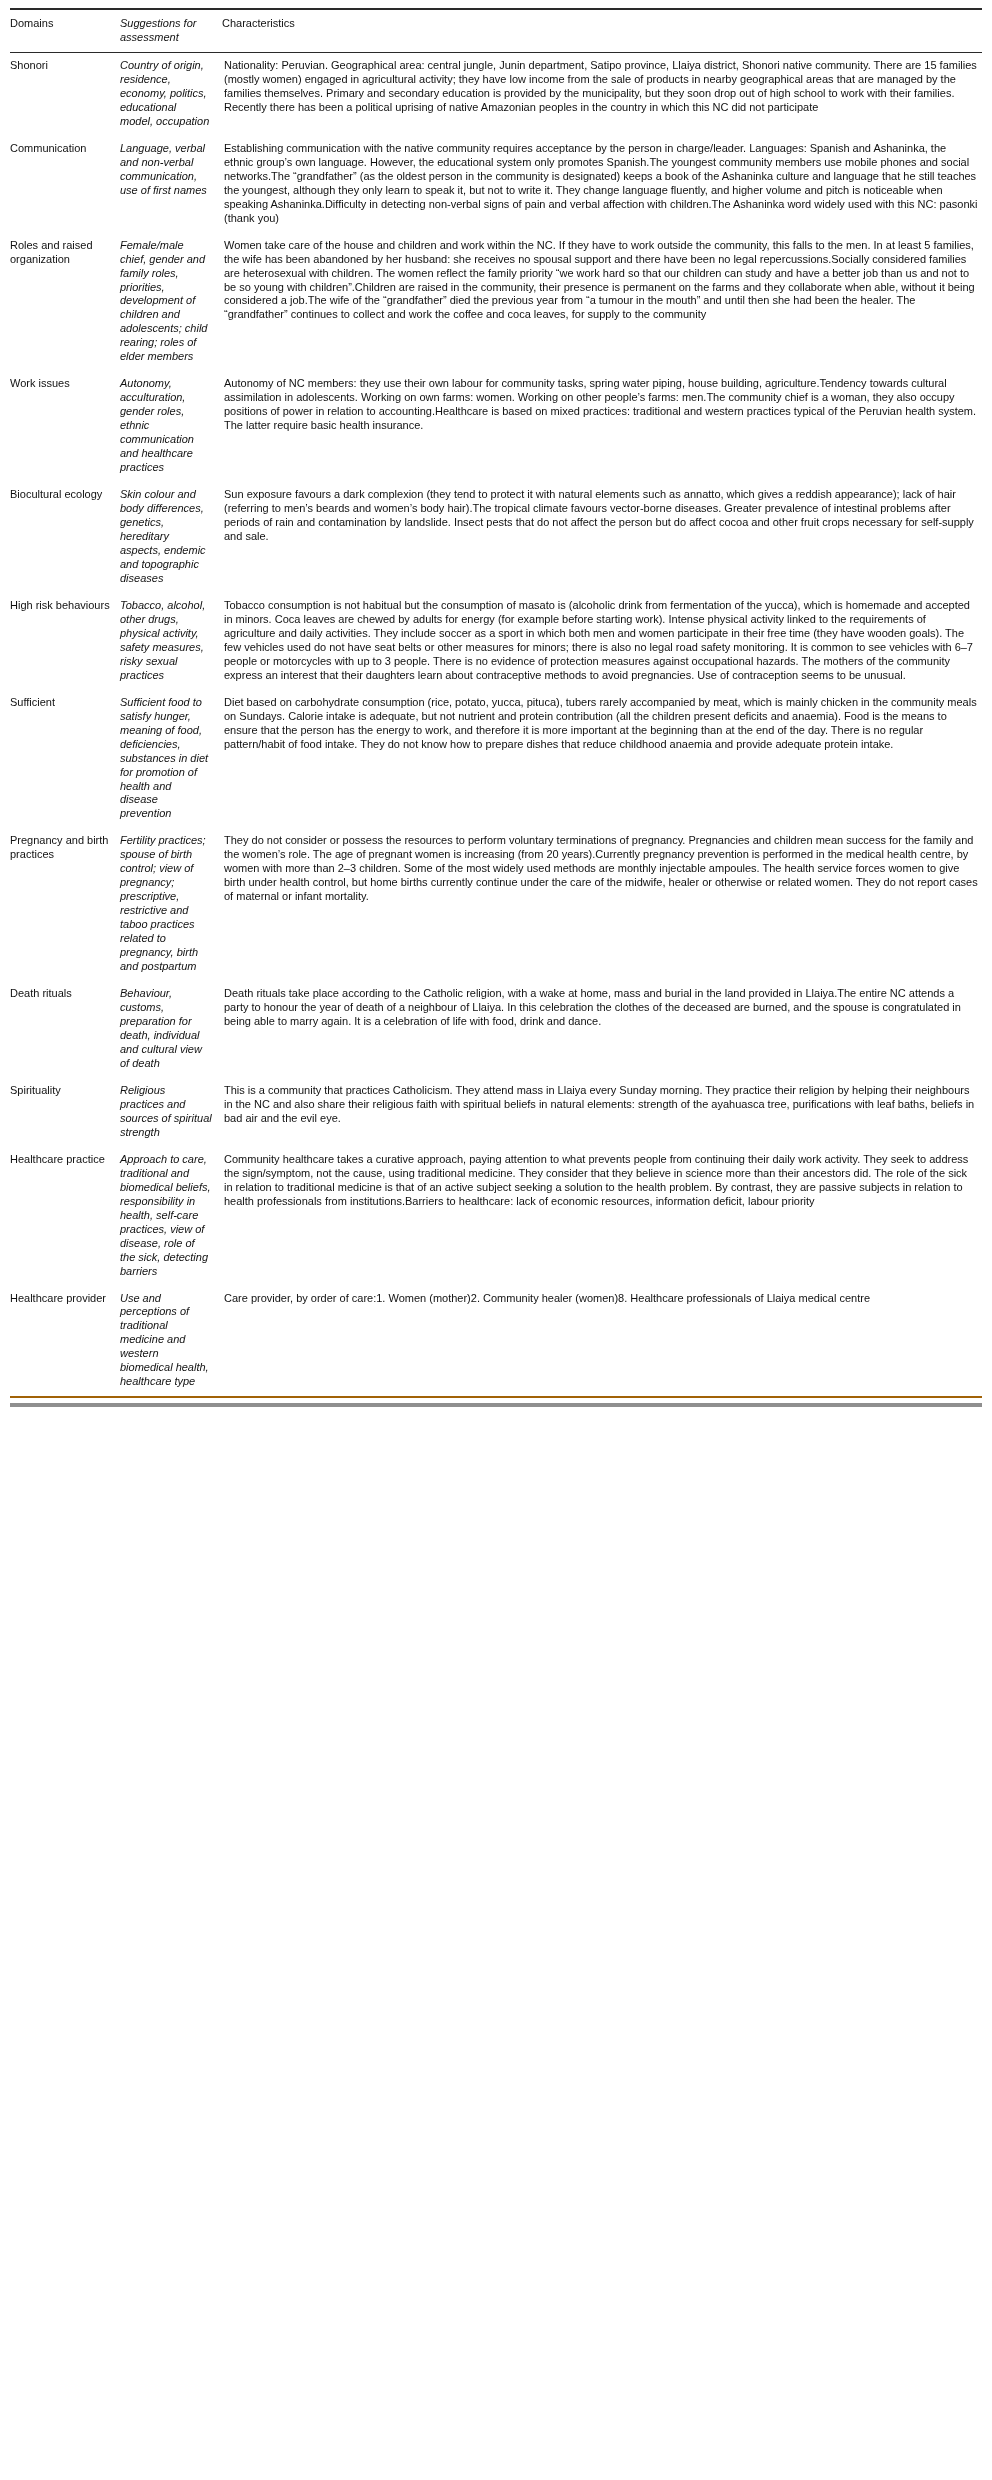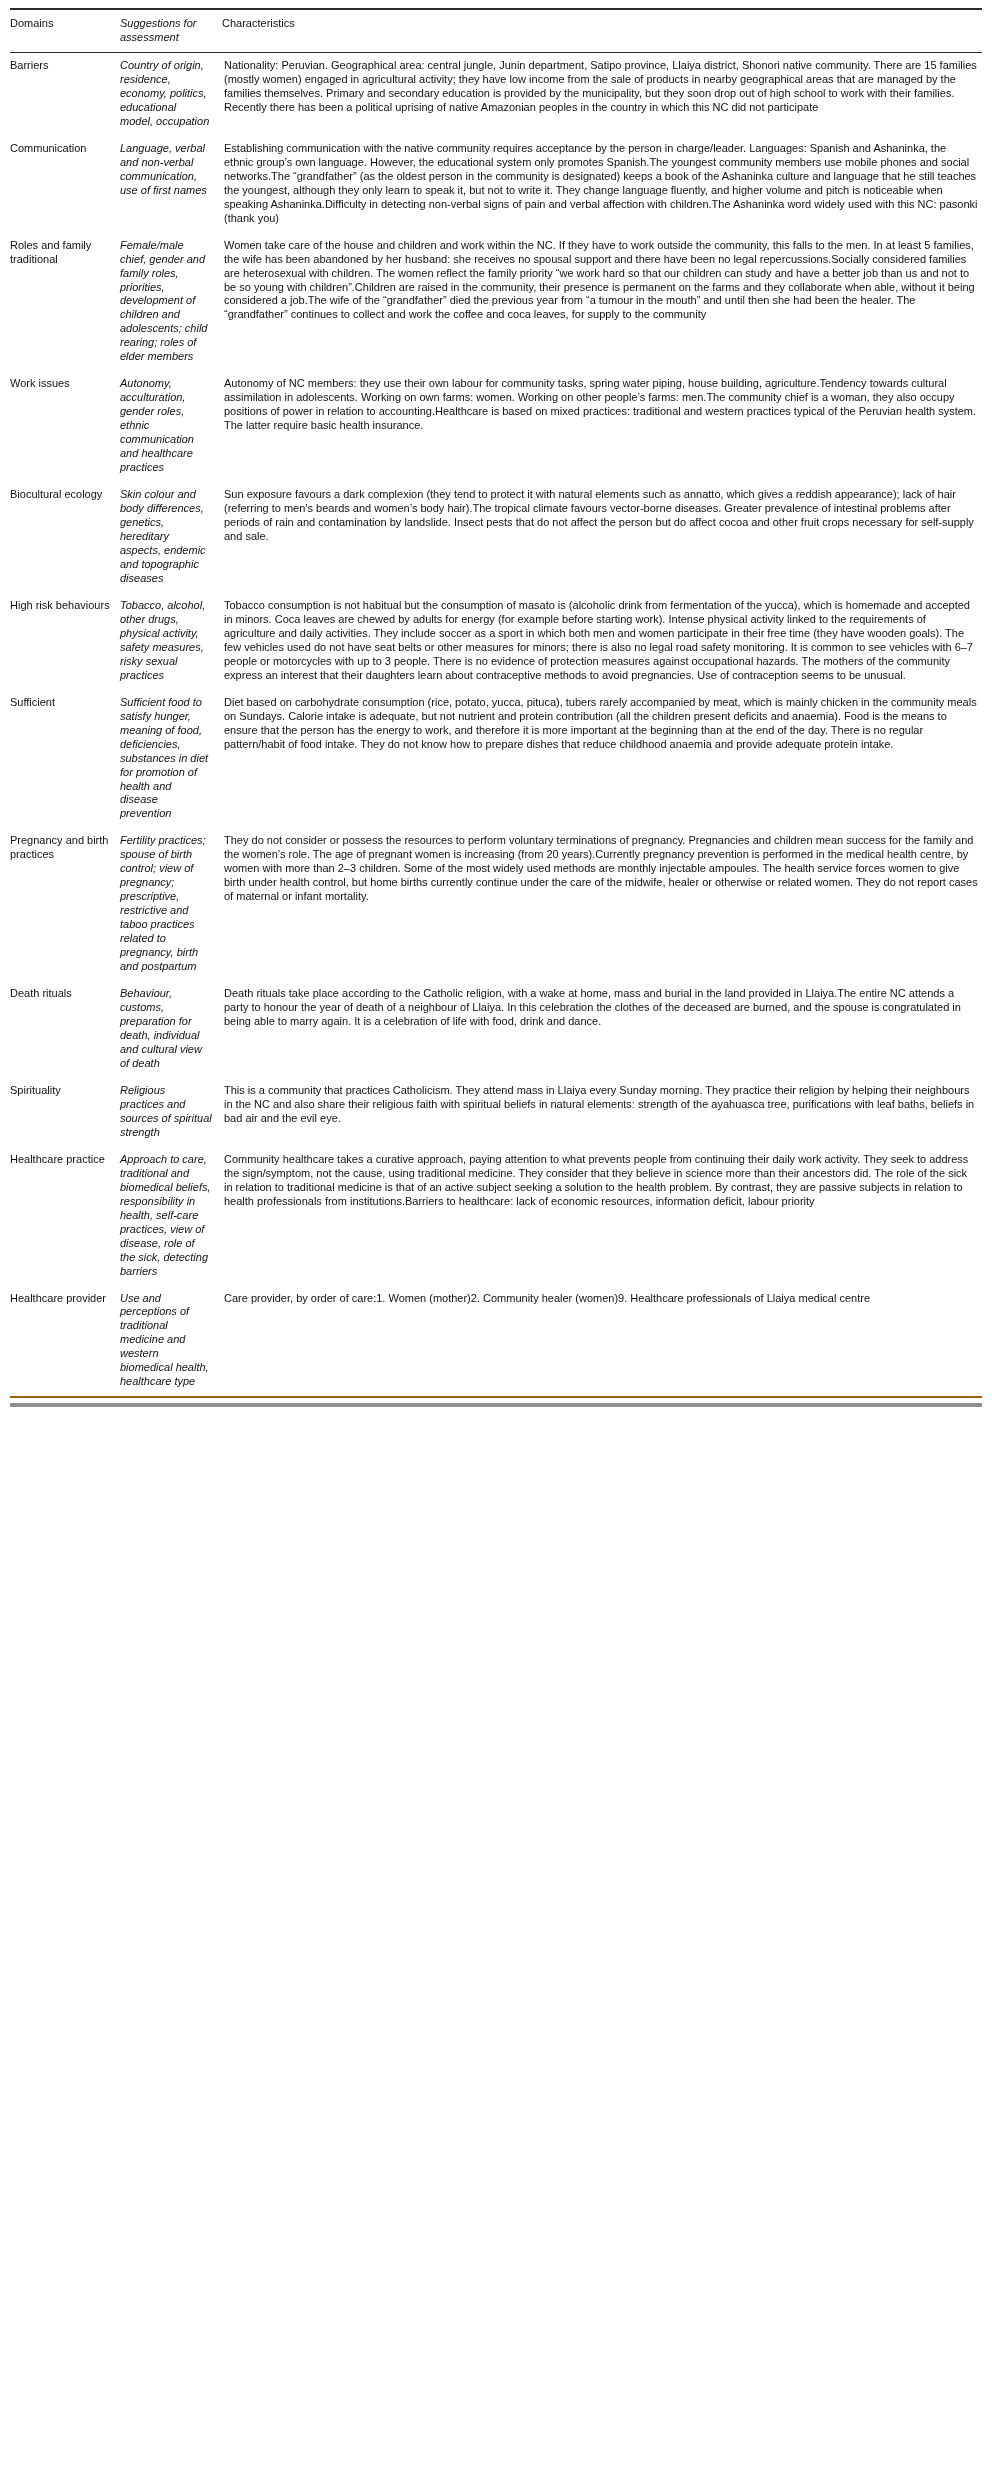--- a/index.html
+++ b/index.html
@@ -52,33 +52,33 @@
   <table class="domains-table">
     <thead>
       <tr>
         <th class="col-domains">Domains</th>
         <th class="col-suggestions">Suggestions for assessment</th>
         <th class="col-characteristics">Characteristics</th>
       </tr>
     </thead>
     <tbody id="table-body">
   <tr>
-    <td class="cell-domain">Barriers</td>
+    <td class="cell-domain">Shonori</td>
     <td class="cell-suggestions">Country of origin, residence, economy, politics, educational model, occupation</td>
     <td class="cell-characteristics">Nationality: Peruvian. Geographical area: central jungle, Junin department, Satipo province, Llaiya district, Shonori native community. There are 15 families (mostly women) engaged in agricultural activity; they have low income from the sale of products in nearby geographical areas that are managed by the families themselves. Primary and secondary education is provided by the municipality, but they soon drop out of high school to work with their families. Recently there has been a political uprising of native Amazonian peoples in the country in which this NC did not participate</td>
   </tr>
 
   <tr>
     <td class="cell-domain">Communication</td>
     <td class="cell-suggestions">Language, verbal and non-verbal communication, use of first names</td>
     <td class="cell-characteristics">Establishing communication with the native community requires acceptance by the person in charge/leader. Languages: Spanish and Ashaninka, the ethnic group’s own language. However, the educational system only promotes Spanish.The youngest community members use mobile phones and social networks.The “grandfather” (as the oldest person in the community is designated) keeps a book of the Ashaninka culture and language that he still teaches the youngest, although they only learn to speak it, but not to write it. They change language fluently, and higher volume and pitch is noticeable when speaking Ashaninka.Difficulty in detecting non-verbal signs of pain and verbal affection with children.The Ashaninka word widely used with this NC: pasonki (thank you)</td>
   </tr>
 
   <tr>
-    <td class="cell-domain">Roles and family traditional</td>
+    <td class="cell-domain">Roles and raised organization</td>
     <td class="cell-suggestions">Female/male chief, gender and family roles, priorities, development of children and adolescents; child rearing; roles of elder members</td>
     <td class="cell-characteristics">Women take care of the house and children and work within the NC. If they have to work outside the community, this falls to the men. In at least 5 families, the wife has been abandoned by her husband: she receives no spousal support and there have been no legal repercussions.Socially considered families are heterosexual with children. The women reflect the family priority “we work hard so that our children can study and have a better job than us and not to be so young with children”.Children are raised in the community, their presence is permanent on the farms and they collaborate when able, without it being considered a job.The wife of the “grandfather” died the previous year from “a tumour in the mouth” and until then she had been the healer. The “grandfather” continues to collect and work the coffee and coca leaves, for supply to the community</td>
   </tr>
 
   <tr>
     <td class="cell-domain">Work issues</td>
     <td class="cell-suggestions">Autonomy, acculturation, gender roles, ethnic communication and healthcare practices</td>
     <td class="cell-characteristics">Autonomy of NC members: they use their own labour for community tasks, spring water piping, house building, agriculture.Tendency towards cultural assimilation in adolescents. Working on own farms: women. Working on other people’s farms: men.The community chief is a woman, they also occupy positions of power in relation to accounting.Healthcare is based on mixed practices: traditional and western practices typical of the Peruvian health system. The latter require basic health insurance.</td>
   </tr>
 
@@ -120,18 +120,18 @@
 
   <tr>
     <td class="cell-domain">Healthcare practice</td>
     <td class="cell-suggestions">Approach to care, traditional and biomedical beliefs, responsibility in health, self-care practices, view of disease, role of the sick, detecting barriers</td>
     <td class="cell-characteristics">Community healthcare takes a curative approach, paying attention to what prevents people from continuing their daily work activity. They seek to address the sign/symptom, not the cause, using traditional medicine. They consider that they believe in science more than their ancestors did. The role of the sick in relation to traditional medicine is that of an active subject seeking a solution to the health problem. By contrast, they are passive subjects in relation to health professionals from institutions.Barriers to healthcare: lack of economic resources, information deficit, labour priority</td>
   </tr>
 
   <tr>
     <td class="cell-domain">Healthcare provider</td>
     <td class="cell-suggestions">Use and perceptions of traditional medicine and western biomedical health, healthcare type</td>
-    <td class="cell-characteristics">Care provider, by order of care:1. Women (mother)2. Community healer (women)9. Healthcare professionals of Llaiya medical centre</td>
+    <td class="cell-characteristics">Care provider, by order of care:1. Women (mother)2. Community healer (women)8. Healthcare professionals of Llaiya medical centre</td>
   </tr>
 </tbody>
   </table>
   <div class="bottom-rule"></div>
 </div>
 
 </body></html>

